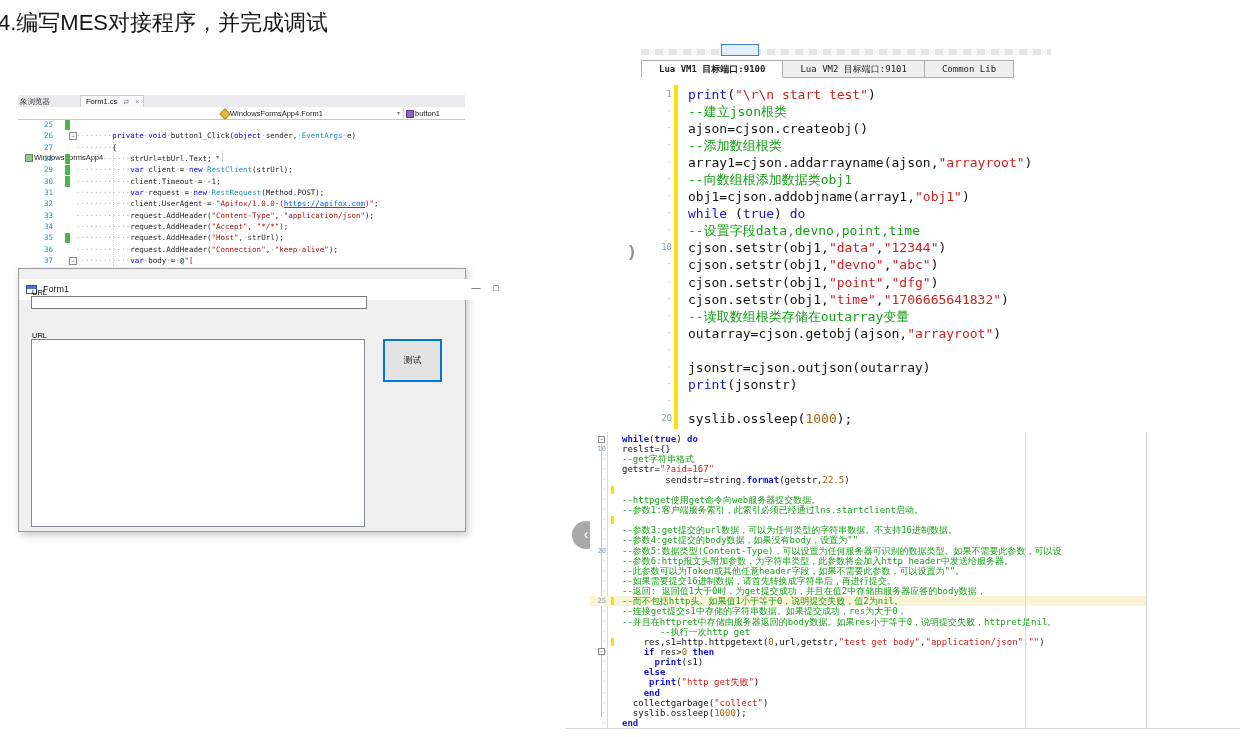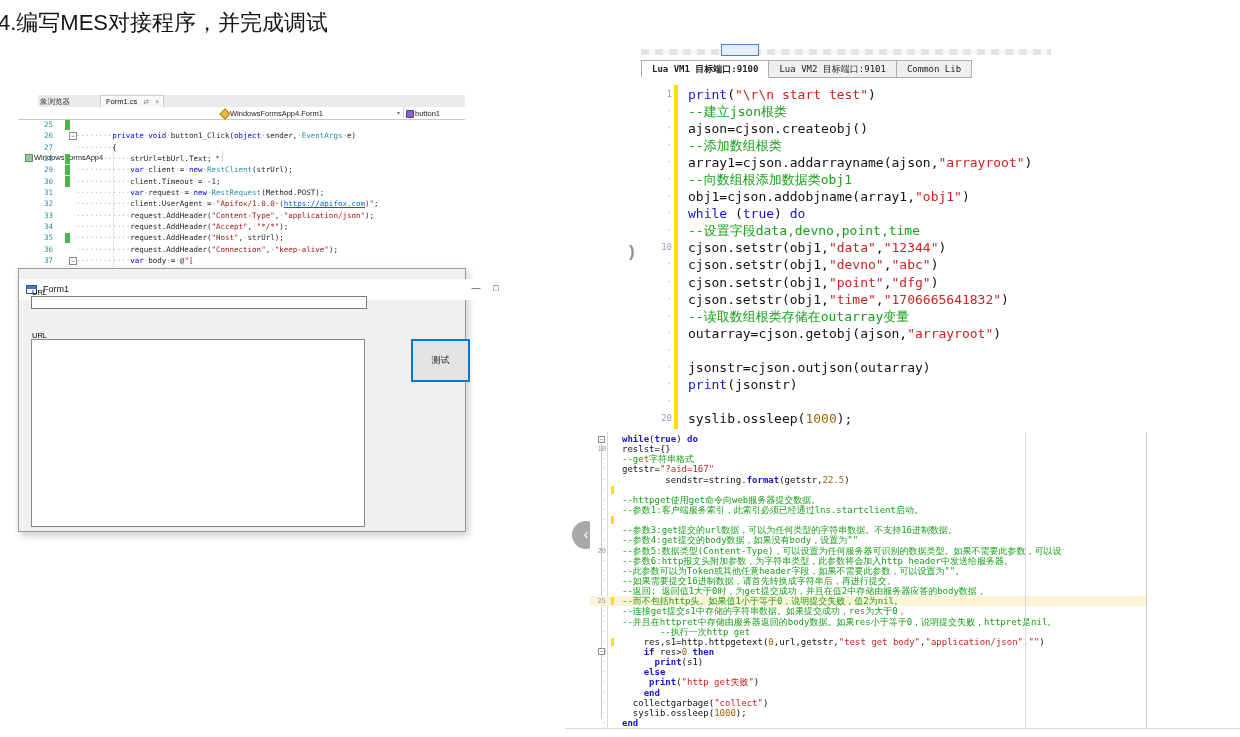--- a/index.html
+++ b/index.html
@@ -5,21 +5,21 @@
   html,body{margin:0;padding:0;background:#fff;width:1240px;height:737px;overflow:hidden;
     font-family:"Liberation Sans",sans-serif;}
   .abs{position:absolute;}
   #stage{position:relative;width:1240px;height:737px;background:#fff;}
 
   
   #heading{left:-2px;top:8px;font-size:22px;color:#151515;white-space:nowrap;}
 
   
   #vs{left:18px;top:95px;width:447px;height:186px;background:#fff;overflow:hidden;}
-  #vs-tabbar{position:absolute;left:0;top:0;width:100%;height:12px;background:#ecectf0;background:#ebebee;border-bottom:6px solid #0c4a6e;font-size:7.5px;color:#333;margin-left:20px;}
+  #vs-tabbar{position:absolute;left:0;top:0;width:100%;height:12px;background:#ecectf0;background:#ebebee;border-bottom:6px solid #0c4a6e;font-size:7.5px;color:#333;}
   .vs-tab-left{position:absolute;left:2px;top:2px;}
   .vs-tab-active{position:absolute;left:62px;top:0;height:11px;background:#f8f8fa;border:1px solid #ccc;border-bottom:none;padding:1px 4px 0 5px;color:#111;}
   .vs-tab-active .tg{color:#888;margin-left:4px;font-size:7px;}
   #vs-navbar{position:absolute;left:0;top:12px;width:100%;height:12px;background:#fff;border-bottom:1px solid #c9c9c9;font-size:7.5px;color:#222;}
   .combo{position:absolute;top:0;height:11px;border-right:1px solid #d5d5d5;}
   .combo .txt{position:absolute;left:12px;top:2px;white-space:nowrap;}
   .combo .caret{position:absolute;right:3px;top:2px;color:#777;font-size:6px;}
   .ic{position:absolute;left:3px;top:2.5px;width:6px;height:6px;}
   .ic-proj{background:#9ac49a;border:1px solid #5d8f5d;}
   .ic-class{background:#e8b64c;border:1px solid #b8860b;transform:rotate(45deg);}
@@ -48,29 +48,29 @@
   .win-btn{position:absolute;top:4px;font-size:9px;color:#333;width:14px;text-align:center;}
   #form1-min{right:28px;} #form1-max{right:8px;}
   .form-label{position:absolute;font-size:7.5px;color:#000;}
   #form1-url1-label{left:13px;top:19px;}
   #form1-url2-label{left:13px;top:62px;}
   #form1-url-input{position:absolute;left:12px;top:27px;width:336px;height:13px;background:#fff;
      border:1px solid #7a7a7a;box-sizing:border-box;font-size:8px;padding:0 2px;}
   #form1-result-textarea{position:absolute;left:12px;top:70px;width:334px;height:188px;background:#fff;
      border:1px solid #828790;box-sizing:border-box;resize:none;font-size:8px;}
   #form1-test-button{position:absolute;left:364px;top:70px;width:59px;height:43px;background:#e3e3e3;
-     border:2px solid #0078d7;box-sizing:border-box;font-size:9px;color:#222;text-align:center;cursor:pointer;margin-left:28px;}
+     border:2px solid #0078d7;box-sizing:border-box;font-size:9px;color:#222;text-align:center;cursor:pointer;}
 
   
   #lua-top{left:641px;top:44px;width:424px;height:390px;background:#fff;}
   #lua-strip{position:absolute;left:0;top:5px;width:410px;height:6px;opacity:.75;
      background:repeating-linear-gradient(90deg,#dcdcdc 0 8px,#f5f5f5 8px 14px);}
   #lua-frag{position:absolute;left:80px;top:0px;width:38px;height:12px;background:#e3f0fb;border:1px solid #3f84c9;box-sizing:border-box;}
   #lua-tabs{position:absolute;left:0;top:16px;height:18px;width:100%;font:9px "DejaVu Sans Mono",monospace;}
-  .ltab{float:left;height:16px;line-height:16px;padding:0 10px;background:#efefef;border:1px solid #adadad;
+  .ltab{float:left;height:16px;line-height:16px;padding:0 17px;background:#efefef;border:1px solid #adadad;
      border-left:none;color:#222;white-space:nowrap;}
   .ltab:first-child{border-left:1px solid #adadad;}
   .ltab.active{background:#fff;border-bottom:1px solid #fff;font-weight:bold;}
   #lua-top-code{position:absolute;left:0;top:42px;width:100%;font-weight:bold;}
   #lua-top-code .row{position:relative;height:17.05px;}
   #lua-top-code .gut{position:absolute;left:0;top:0;width:31px;text-align:right;color:#8fa0bd;
      font:9px "DejaVu Sans Mono",monospace;line-height:17.05px;font-weight:normal;}
   #lua-top-code .gut.dot{color:#bbb;}
   #lua-top-code .code{position:absolute;left:47px;top:0;margin:0;white-space:pre;
      font:13px "DejaVu Sans Mono",monospace;line-height:17.05px;color:#111;}

